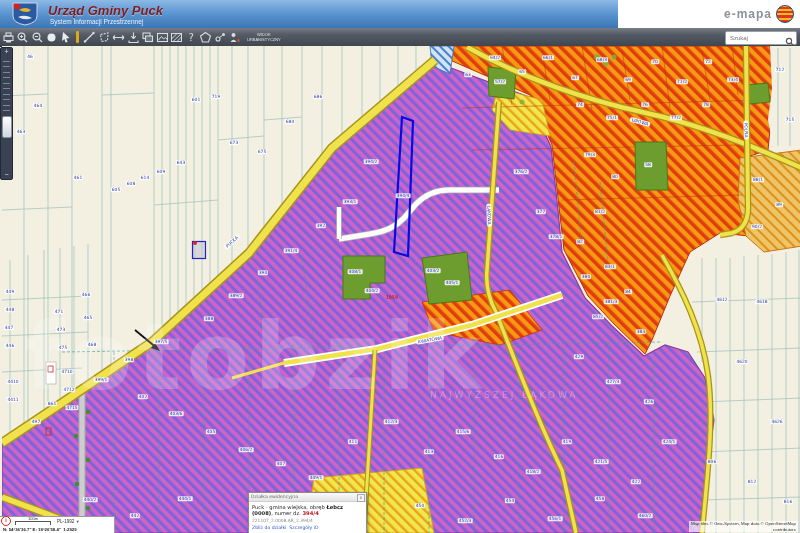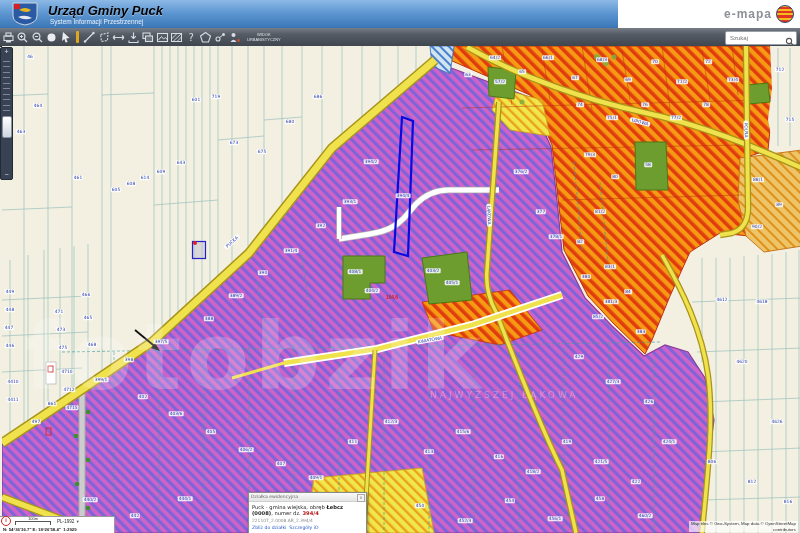--- a/index.html
+++ b/index.html
@@ -2,21 +2,21 @@
 <html><head>
 <meta charset="utf-8">
 <style>
   html,body{margin:0;padding:0;}
   body{width:800px;height:533px;overflow:hidden;position:relative;font-family:"Liberation Sans",sans-serif;background:#f3efe1;}
   
   #header{position:absolute;left:0;top:0;width:800px;height:28px;background:#fff;}
   #header .blue{position:absolute;left:0;top:0;width:618px;height:28px;
     background:linear-gradient(#8db9e6 0%,#5e97d2 45%,#3a76b6 100%);border-bottom:1px solid #2c5d94;}
   #crest{position:absolute;left:10px;top:2px;width:30px;height:24px;}
-  #app-title{position:absolute;left:48px;top:3px;font-size:13px;font-weight:bold;font-style:italic;color:#000000;text-shadow:0 1px 1px rgba(255,255,255,.45);}
+  #app-title{position:absolute;left:48px;top:3px;font-size:13px;font-weight:bold;font-style:italic;color:#7f1d1d;text-shadow:0 1px 1px rgba(255,255,255,.45);}
   #app-subtitle{position:absolute;left:50px;top:18px;font-size:6.5px;color:#eaf2fc;}
   #brand{position:absolute;right:6px;top:5px;display:flex;align-items:center;gap:4px;}
   #brand .bt{font-size:12px;font-weight:bold;color:#8d9096;letter-spacing:1px;}
   #brand .globe{width:16px;height:16px;border-radius:50%;border:1.5px solid #27427c;
     background:repeating-linear-gradient(0deg,#e23522 0 2.2px,#f3bd1e 2.2px 4.4px);}
   
   #toolbar{position:absolute;left:0;top:28px;width:800px;height:18px;
     background:linear-gradient(#767d86 0%,#555c66 35%,#40464e 100%);border-bottom:1px solid #23262b;display:flex;align-items:center;}
   .ticon{width:13px;height:14px;margin-left:1.5px;display:flex;align-items:center;justify-content:center;cursor:pointer;}
   .tsep{width:3px;height:12px;background:#e0a61e;margin:0 3px;border-radius:1px;}

